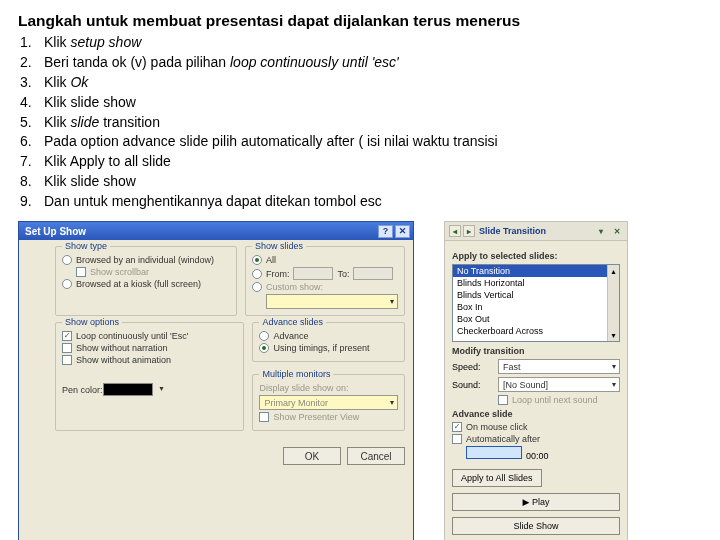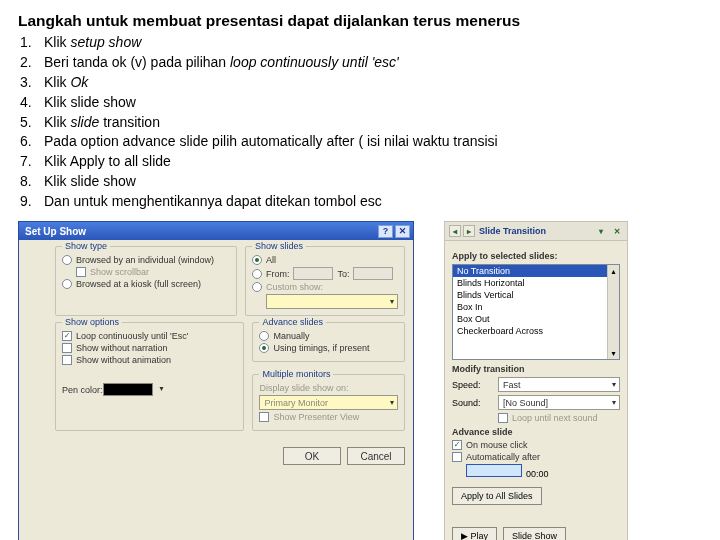--- a/index.html
+++ b/index.html
@@ -110,34 +110,34 @@
     padding:3px 4px;
     display:flex; align-items:center; gap:4px;
     font-weight:bold; color:#1a3a88;
   }
   .pane-head .nav{ display:flex; gap:2px; }
   .navbtn{ width:12px; height:12px; border:1px solid #b6b2a6; background:#efece1;
     display:flex;align-items:center;justify-content:center;font-size:8px;color:#2a6a2a;}
   .pane-body{ padding:6px 7px; }
   .lbl{ font-weight:bold; margin:4px 0 3px; color:#333;}
   .listbox{
-    border:1px solid #7a8a9a; background:#fff; height:96px; overflow:hidden; position:relative;
+    border:1px solid #7a8a9a; background:#fff; height:78px; overflow:hidden; position:relative;
   }
   .listbox .item{ padding:1px 4px; font-size:9px;}
   .listbox .sel{ background:#2a56b8; color:#fff;}
   .listbox .sb{ position:absolute; right:0; top:0; bottom:0; width:12px; background:#e5e2d6; border-left:1px solid #c6c2b6;
     display:flex; flex-direction:column; justify-content:space-between; align-items:center;}
   .sb-btn{ width:12px; height:12px; font-size:8px; display:flex;align-items:center;justify-content:center;}
   .formrow{ display:flex; align-items:center; gap:4px; margin:3px 0;}
   .formrow label{ width:42px;}
   .applybtn{
     display:inline-flex; align-items:center; justify-content:center;
     border:1px solid #8a877c; background:#efece1; height:18px; padding:0 8px; font-size:9px;
   }
-  .playrow{ display:flex; gap:6px; margin-top:22px;}
+  .playrow{ display:flex; gap:6px; margin-top:6px;flex-direction:column;}
   .footer{ display:flex; align-items:center; gap:4px; padding:4px 7px; border-top:1px solid #d0ccc0; margin-top:6px; color:#7a776c;}
 </style>
 </head>
 <body>
 
 <div class="title">Langkah untuk membuat presentasi dapat dijalankan terus menerus</div>
 
 <div class="steps">
   <div class="step">
       <span class="step-num">1.</span>
@@ -246,21 +246,21 @@
           <div class="pencolor">
               <span>Pen color:</span>
               <span class="swatch"></span>
             </div>
         </div>
         <div style="flex:1; display:flex; flex-direction:column; gap:6px;">
           <div class="group">
             <span class="gtitle">Advance slides</span>
             <div class="ritem">
                 <span class="radio"></span>
-                <span>Manually</span>
+                <span>Advance</span>
               </div>
             <div class="ritem">
                 <span class="radio">
                   <span class="dot"></span>
                 </span>
                 <span>Using timings, if present</span>
               </div>
           </div>
           <div class="group">
             <span class="gtitle">Multiple monitors</span>

